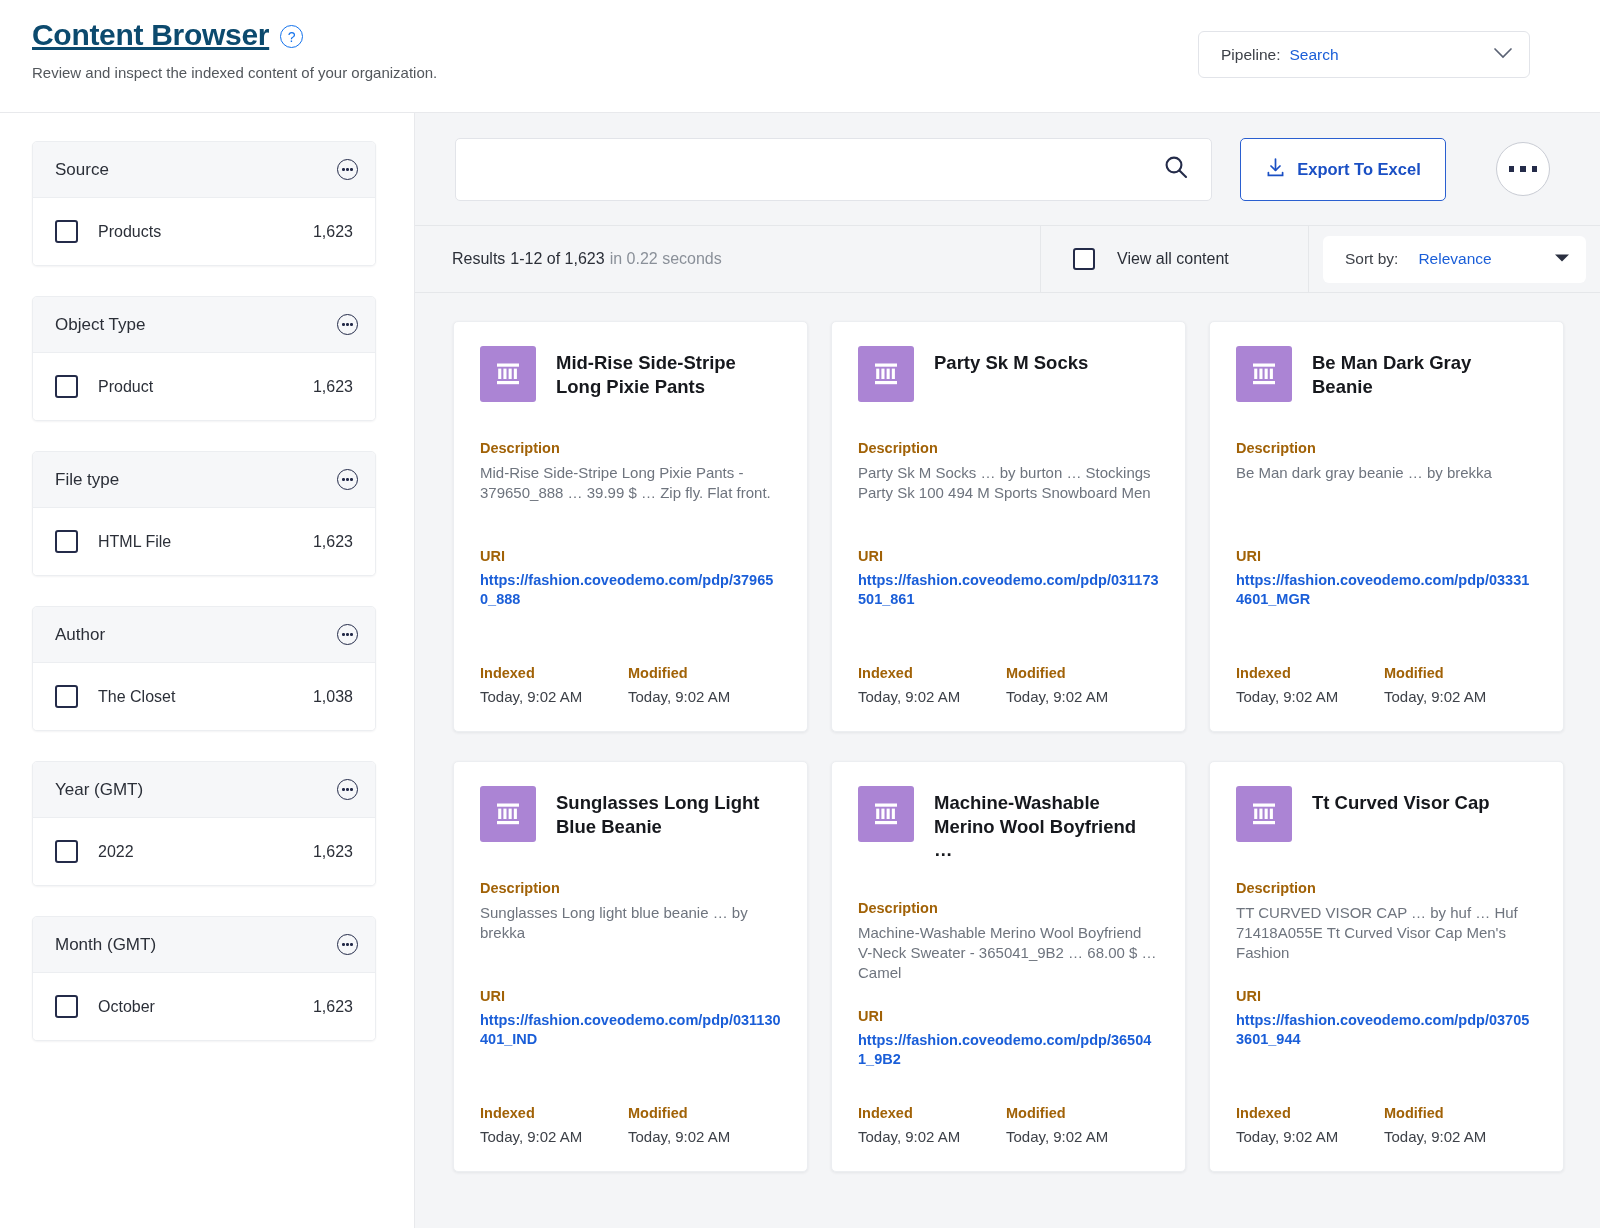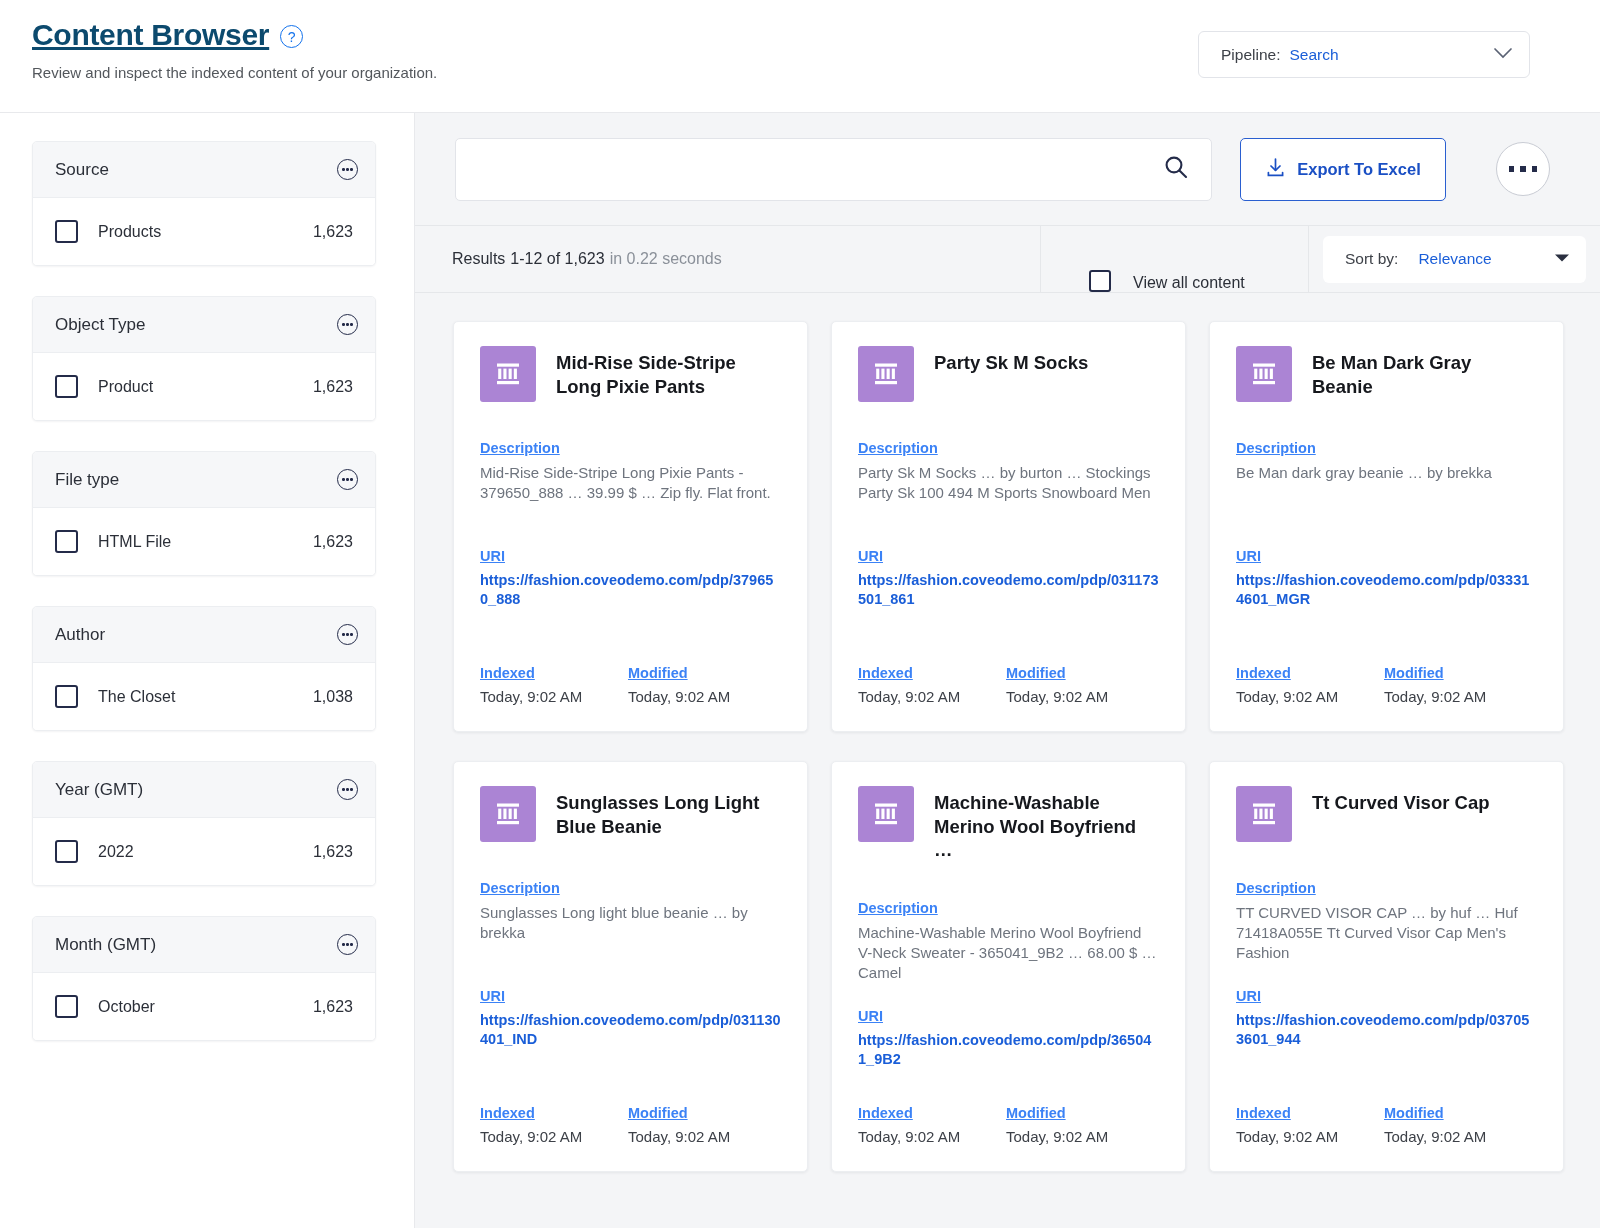--- a/index.html
+++ b/index.html
@@ -144,23 +144,23 @@
     height: 68px; flex: 0 0 68px;
     border-top: 1px solid #e5e7ea; border-bottom: 1px solid #e5e7ea;
     display: flex; align-items: stretch; background: #f4f5f7;
   }
   .results-count {
     flex: 1 1 auto; display: flex; align-items: center;
     padding-left: 37px; font-size: 16px; color: #2b2f38; gap: 5px;
   }
   .results-count .muted { color: #8a9099; }
   .viewall {
-    flex: 0 0 268px; display: flex; align-items: flex-end; gap: 22px;
+    flex: 0 0 268px; display: flex; align-items: center; gap: 22px;
     border-left: 1px solid #e5e7ea;
-    padding-left: 48px; cursor: pointer;
+    padding-left: 32px; cursor: pointer;
   }
   .viewall .cbox { width: 22px; height: 22px; flex: 0 0 22px; }
   .viewall-label { font-size: 16px; color: #2b2f38; }
   .sortzone {
     flex: 0 0 292px; border-left: 1px solid #e5e7ea;
     display: flex; align-items: center; padding: 0 14px;
   }
   .sort-select {
     width: 100%; height: 47px; background: #ffffff;
     border-radius: 6px; display: flex; align-items: center;
@@ -193,23 +193,22 @@
   .card-icon {
     width: 56px; height: 56px; flex: 0 0 56px;
     background: #ab84d4; border-radius: 3px;
     display: flex; align-items: center; justify-content: center;
   }
   .card-title {
     font-size: 18.5px; font-weight: bold; color: #16181d;
     line-height: 1.28; padding-top: 5px;
   }
   .fieldlabel {
-    font-size: 14.5px; font-weight: bold; color: #3b82f6;
+    font-size: 14.5px; font-weight: bold; color: #a16207;
     margin-bottom: 7px;
-    text-decoration: underline;
   }
   .desc-block { margin-top: 38px; height: 108px; overflow: hidden; }
   .desc-text {
     font-size: 15px; color: #6e747e; line-height: 1.32;
   }
   .uri-block { margin-top: 0; height: 96px; }
   .uri-link {
     font-size: 14.5px; font-weight: bold; color: #1a5ed8;
     line-height: 1.33; word-break: break-all; cursor: pointer;
   }

